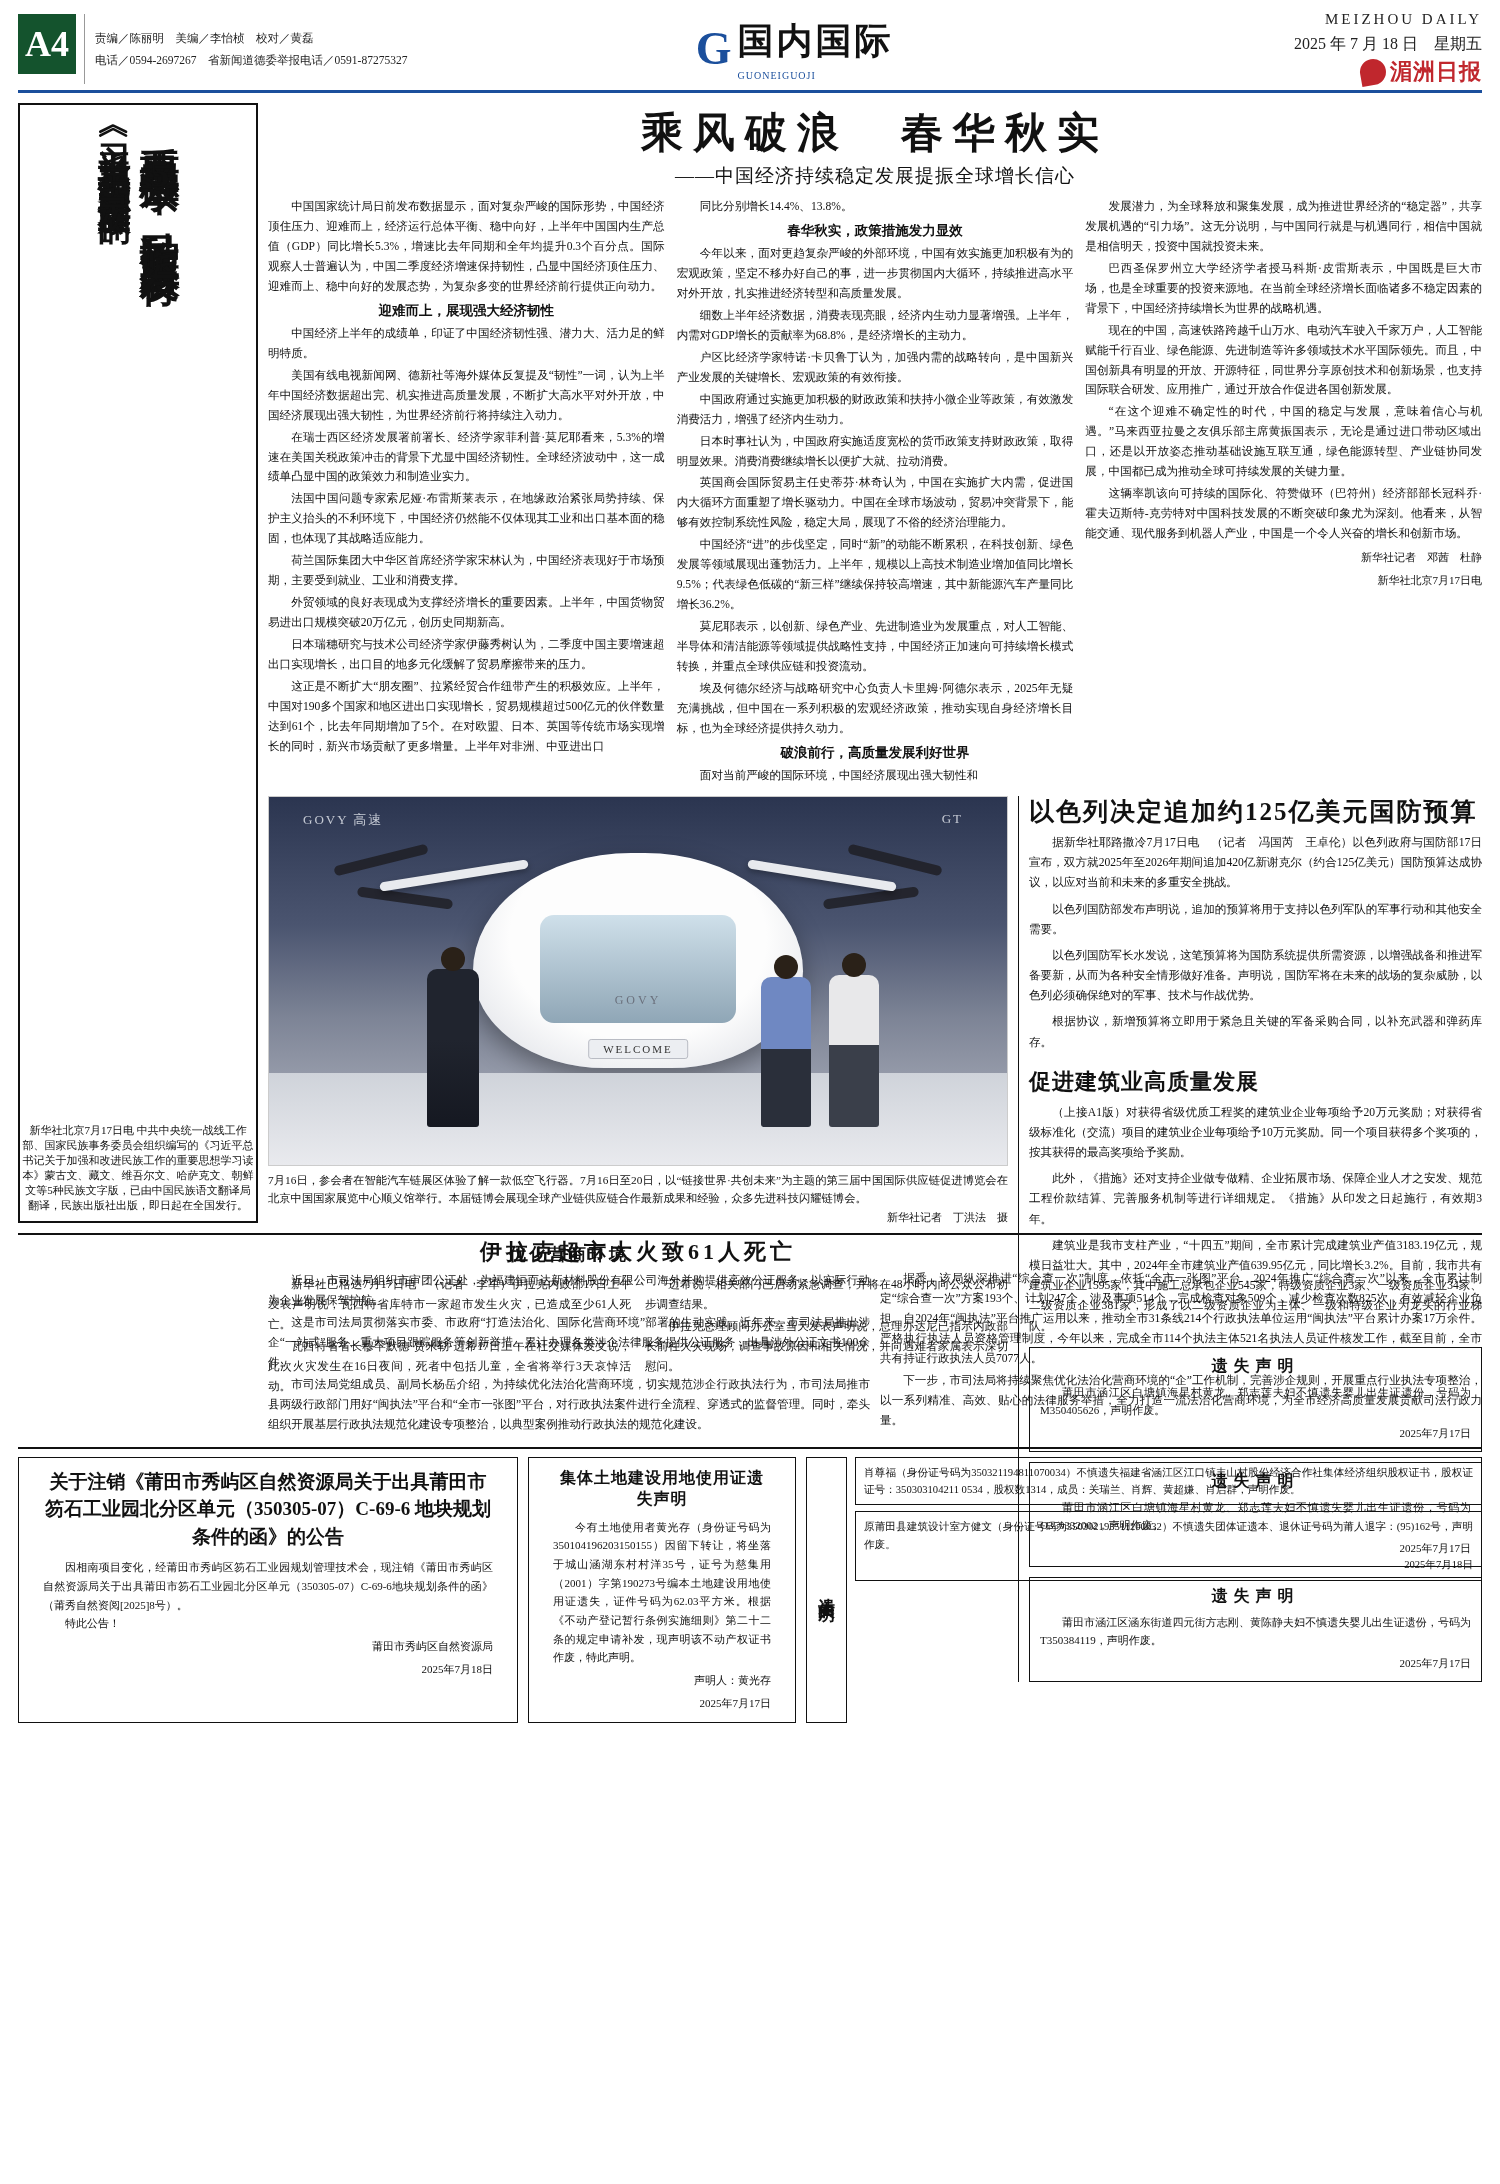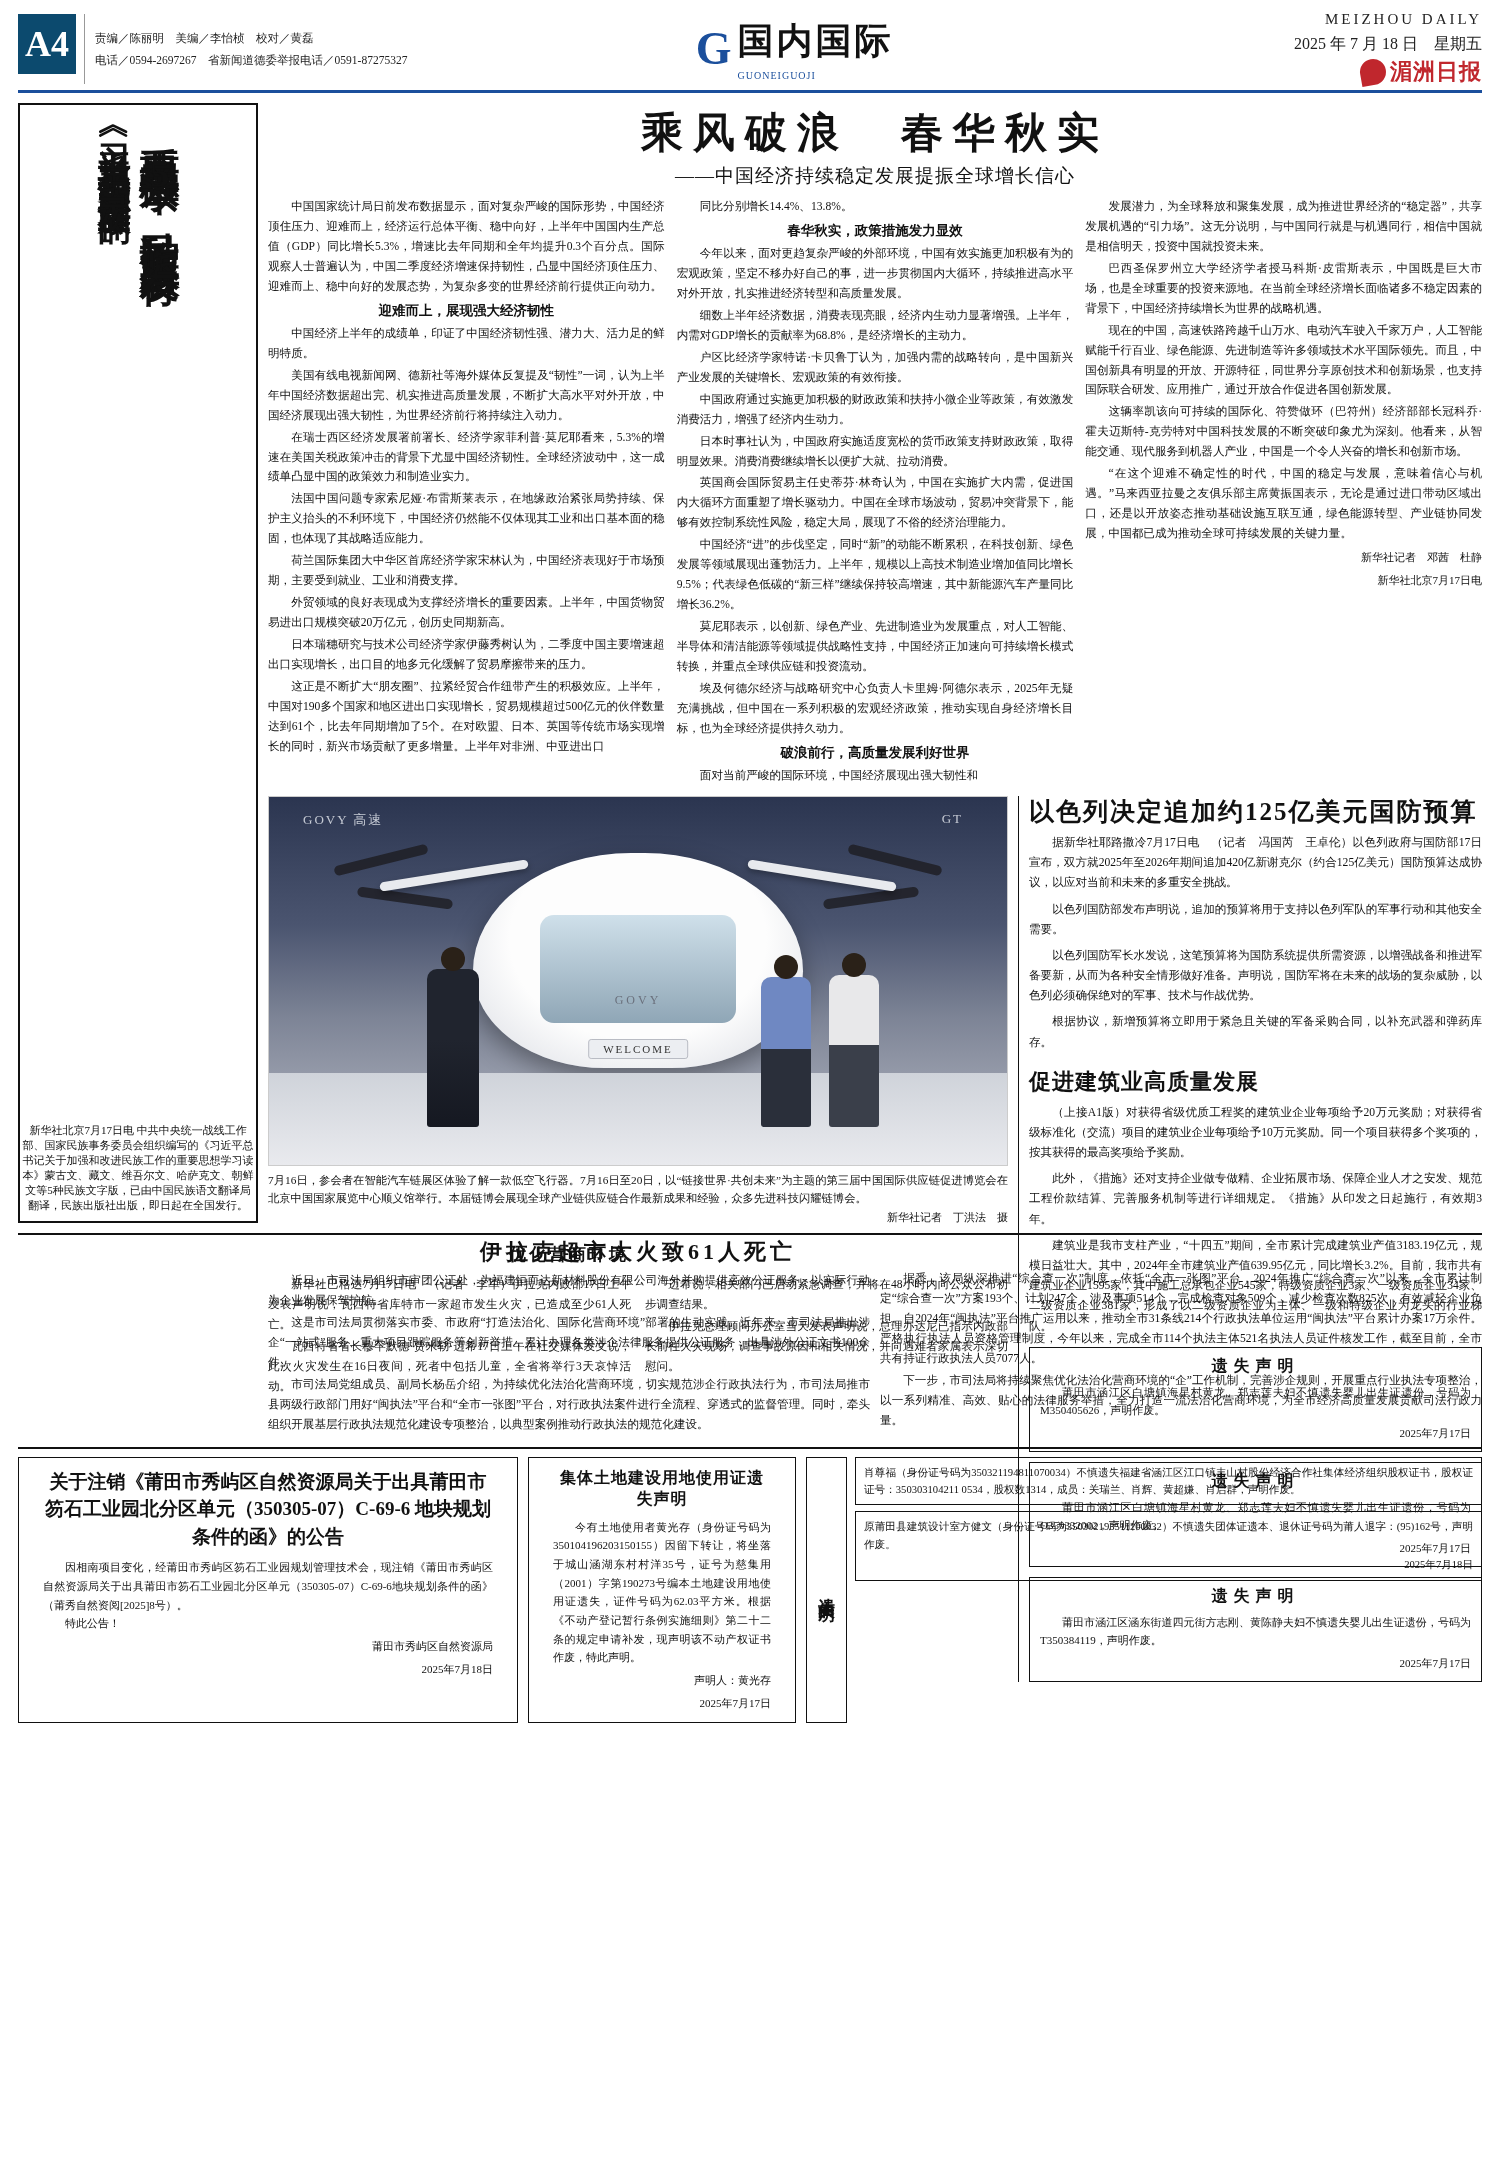--- a/index.html
+++ b/index.html
@@ -1,20 +1,20 @@
 <!DOCTYPE html>
 <html><head>
 <meta charset="utf-8">
 <style>
   html,body{margin:0;padding:0;background:#fff;}
   body{width:1500px;font-family:"Liberation Serif","DejaVu Serif",serif;color:#111;}
   .page{width:1500px;height:2184px;position:relative;background:#fff;box-sizing:border-box;padding:14px 18px;}
   
   .masthead{display:flex;align-items:stretch;border-bottom:3px solid #1b4f9c;padding-bottom:6px;height:70px;}
-  .page-badge{width:58px;height:60px;background:#0c4a6e;color:#fff;font-size:36px;font-weight:bold;display:flex;align-items:center;justify-content:center;font-family:"Liberation Serif",serif;text-align:right;}
+  .page-badge{width:58px;height:60px;background:#14532d;color:#fff;font-size:36px;font-weight:bold;display:flex;align-items:center;justify-content:center;font-family:"Liberation Serif",serif;text-align:right;}
   .mast-credits{border-left:1px solid #999;margin-left:8px;padding-left:10px;font-size:11.5px;line-height:22px;color:#222;display:flex;flex-direction:column;justify-content:center;}
   .mast-center{flex:1;display:flex;align-items:center;justify-content:center;gap:6px;}
   .mast-g{font-size:46px;font-weight:bold;color:#1b4f9c;font-family:"Liberation Serif",serif;line-height:1;}
   .mast-title{font-size:36px;font-weight:bold;letter-spacing:3px;}
   .mast-sub{font-size:10px;color:#1b4f9c;letter-spacing:1px;margin-top:4px;}
   .mast-right{display:flex;flex-direction:column;align-items:flex-end;justify-content:center;min-width:300px;}
   .mast-en{font-size:15px;letter-spacing:3px;color:#222;}
   .mast-date{font-size:16px;margin-top:6px;color:#222;}
   .mast-logo{display:flex;align-items:center;gap:4px;margin-top:2px;text-align:center;}
   .logo-mark{width:26px;height:26px;background:#c0272d;border-radius:50% 50% 50% 0;transform:rotate(-10deg);}
@@ -172,22 +172,22 @@
           <p>中国经济“进”的步伐坚定，同时“新”的动能不断累积，在科技创新、绿色发展等领域展现出蓬勃活力。上半年，规模以上高技术制造业增加值同比增长9.5%；代表绿色低碳的“新三样”继续保持较高增速，其中新能源汽车产量同比增长36.2%。</p>
           <p>莫尼耶表示，以创新、绿色产业、先进制造业为发展重点，对人工智能、半导体和清洁能源等领域提供战略性支持，中国经济正加速向可持续增长模式转换，并重点全球供应链和投资流动。</p>
           <p>埃及何德尔经济与战略研究中心负责人卡里姆·阿德尔表示，2025年无疑充满挑战，但中国在一系列积极的宏观经济政策，推动实现自身经济增长目标，也为全球经济提供持久动力。</p>
           <p class="subhead">破浪前行，高质量发展利好世界</p>
           <p>面对当前严峻的国际环境，中国经济展现出强大韧性和</p>
         </div>
         <div>
           <p>发展潜力，为全球释放和聚集发展，成为推进世界经济的“稳定器”，共享发展机遇的“引力场”。这无分说明，与中国同行就是与机遇同行，相信中国就是相信明天，投资中国就投资未来。</p>
           <p>巴西圣保罗州立大学经济学者授马科斯·皮雷斯表示，中国既是巨大市场，也是全球重要的投资来源地。在当前全球经济增长面临诸多不稳定因素的背景下，中国经济持续增长为世界的战略机遇。</p>
           <p>现在的中国，高速铁路跨越千山万水、电动汽车驶入千家万户，人工智能赋能千行百业、绿色能源、先进制造等许多领域技术水平国际领先。而且，中国创新具有明显的开放、开源特征，同世界分享原创技术和创新场景，也支持国际联合研发、应用推广，通过开放合作促进各国创新发展。</p>
+          <p>“在这个迎难不确定性的时代，中国的稳定与发展，意味着信心与机遇。”马来西亚拉曼之友俱乐部主席黄振国表示，无论是通过进口带动区域出口，还是以开放姿态推动基础设施互联互通，绿色能源转型、产业链协同发展，中国都已成为推动全球可持续发展的关键力量。</p>
           <p>这辆率凯该向可持续的国际化、符赞做环（巴符州）经济部部长冠科乔·霍夫迈斯特-克劳特对中国科技发展的不断突破印象尤为深刻。他看来，从智能交通、现代服务到机器人产业，中国是一个令人兴奋的增长和创新市场。</p>
-          <p>“在这个迎难不确定性的时代，中国的稳定与发展，意味着信心与机遇。”马来西亚拉曼之友俱乐部主席黄振国表示，无论是通过进口带动区域出口，还是以开放姿态推动基础设施互联互通，绿色能源转型、产业链协同发展，中国都已成为推动全球可持续发展的关键力量。</p>
           <div class="byline">新华社记者　邓茜　杜静</div>
           <div class="byline">新华社北京7月17日电</div>
         </div>
       </div>
 
       <div class="lower">
 
         <div class="photo-block">
           <div class="photo">
             <div class="ph-tag l">GOVY 高速</div>

